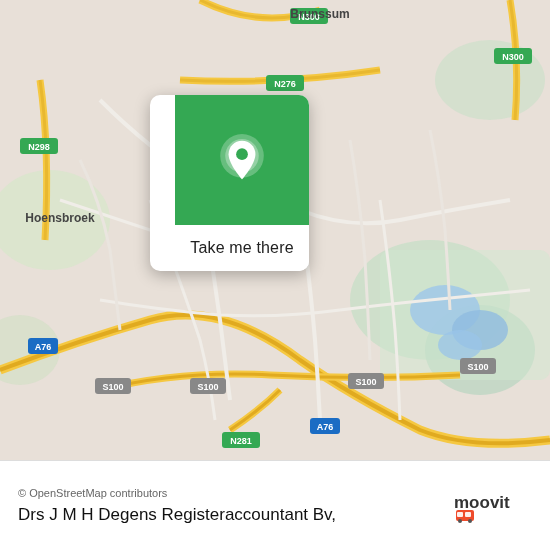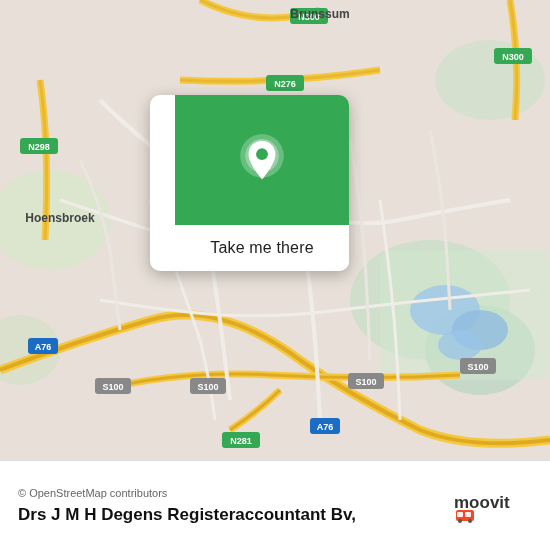--- a/index.html
+++ b/index.html
@@ -25,21 +25,21 @@
       height: 100%;
       position: absolute;
       top: 0; left: 0;
     }
 
     
     #popup-card {
       position: absolute;
       top: 95px;
       left: 150px;
-      width: 199px;
+      width: 159px;
       background: white;
       border-radius: 10px;
       box-shadow: 0 4px 16px rgba(0,0,0,0.28);
       overflow: hidden;
       z-index: 10;
       padding-left: 25px;
     }
 
     #popup-green {
       background: #34a853;
@@ -87,21 +87,21 @@
       gap: 2px;
     }
 
     #copyright-line {
       font-size: 11px;
       color: #666;
     }
 
     #place-name {
       font-size: 17px;
-      font-weight: 700;
+      font-weight: 400;
       color: #111;
       margin-top: 4px;
     }
 
     #place-country {
       font-size: 14px;
       color: #555;
     }
 
     #moovit-logo-img {

